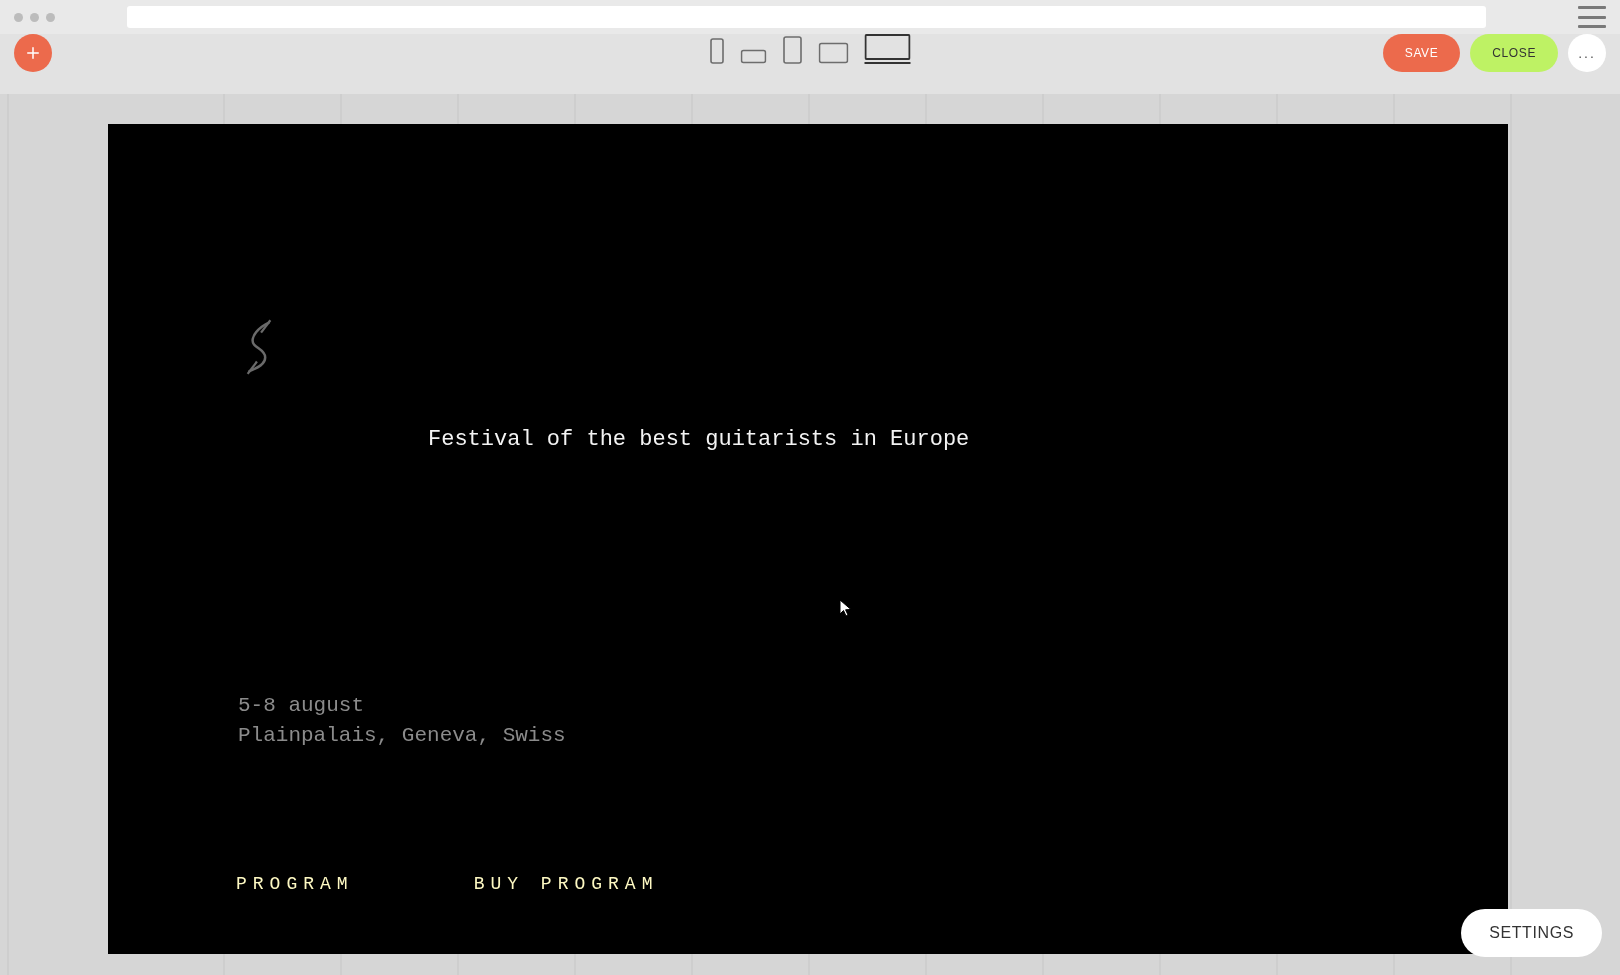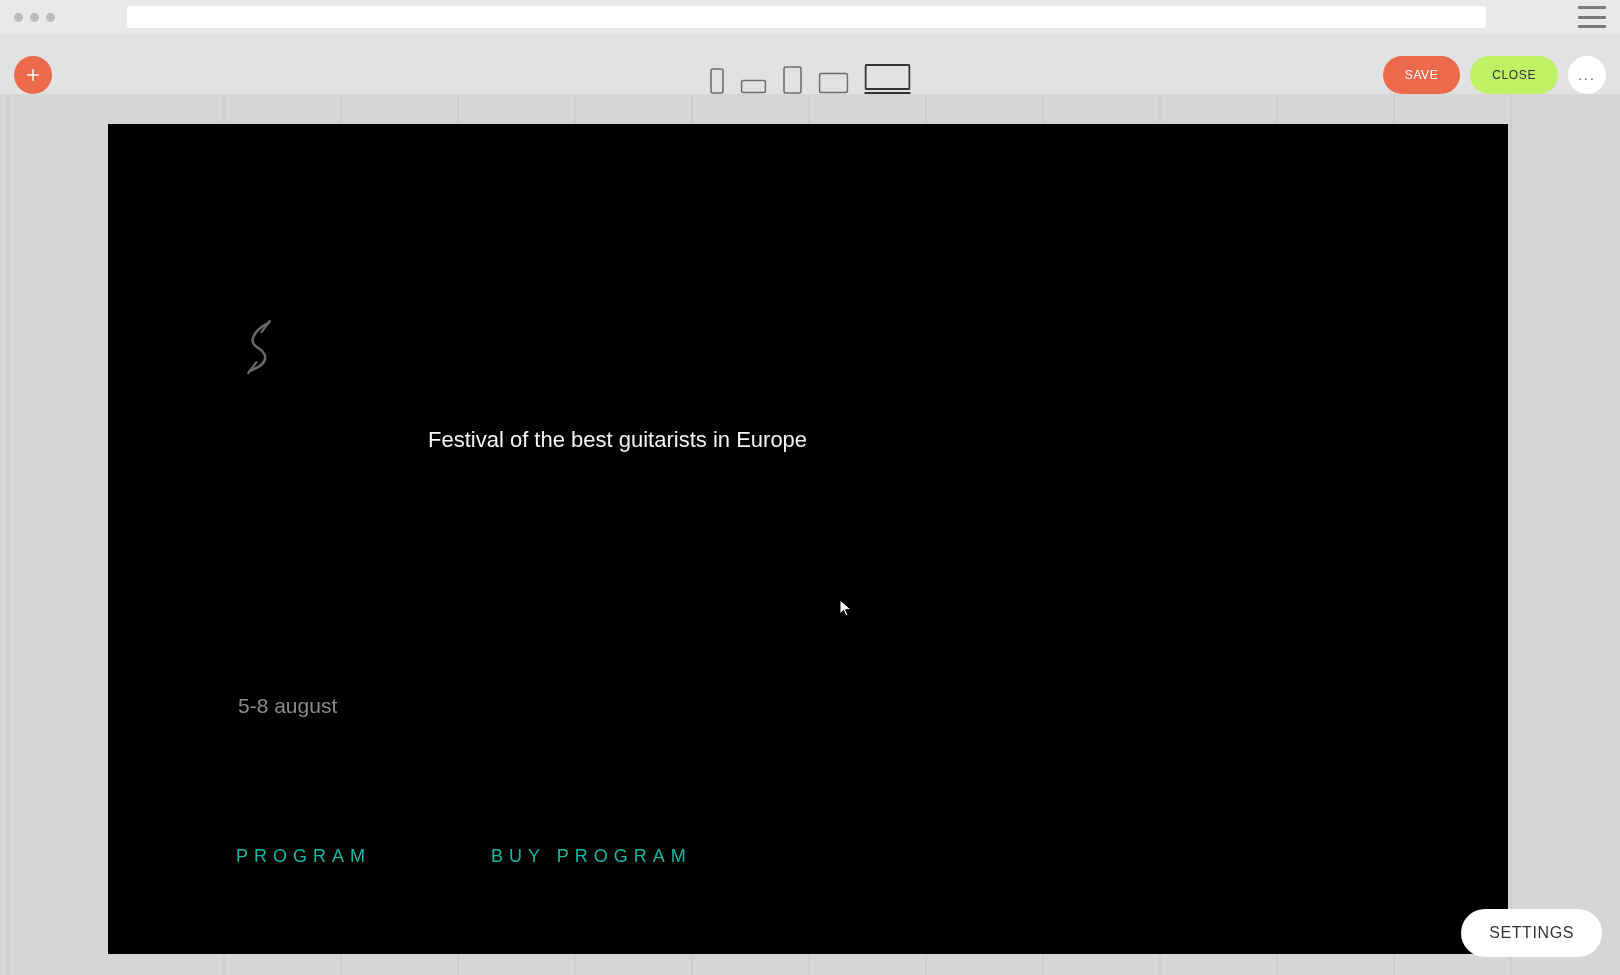--- a/index.html
+++ b/index.html
@@ -29,21 +29,21 @@
     display: flex; flex-direction: column; justify-content: space-between;
     cursor: pointer;
   }
   .hamburger span { display: block; height: 3px; background: #7a7a7a; border-radius: 1px; }
 
   
   .editor-bar {
     height: 60px;
     background: #e2e2e2;
     display: flex;
-    align-items: flex-end;
+    align-items: flex-start;
     padding: 0 14px;
     position: relative;
   }
   .add-btn {
     width: 38px; height: 38px; border-radius: 50%;
     background: #ec6a4c; color: #fff;
     display: flex; align-items: center; justify-content: center;
     font-size: 22px; cursor: pointer;
   }
   .viewport-switch {
@@ -81,21 +81,21 @@
   }
 
   .page-block {
     position: absolute;
     left: 108px;
     top: 30px;
     width: 1400px;
     height: 830px;
     background: #000;
     color: #fff;
-    font-family: Liberation Sans, sans-serif;
+    font-family: Liberation Mono, monospace;
   }
 
   .logo {
     position: absolute;
     left: 130px; top: 190px;
     width: 42px; height: 62px;
   }
   .logo svg { width: 100%; height: 100%; }
 
   .headline {
@@ -111,24 +111,25 @@
     color: #8b8b8b;
     font-size: 21px; line-height: 1.45;
   }
 
   .hero-links {
     position: absolute;
     left: 128px; top: 722px;
     display: flex; gap: 120px;
   }
   .hero-link {
-    color: #14b8a6;
+    color: #fef9c3;
     font-size: 18px;
     letter-spacing: 6px;
     cursor: pointer;
+    margin-top: 28px;
   }
 
   .cursor-ptr {
     position: absolute;
     left: 839px; top: 505px;
     width: 14px; height: 18px;
     pointer-events: none;
   }
   .cursor-ptr svg { width: 100%; height: 100%; }
 
@@ -211,20 +212,21 @@
         <path d="M30 8 C30 8 16 14 14 24 C12 33 26 33 26 42 C26 51 12 54 10 56" fill="none" stroke="#6a6a6a" stroke-width="2.4"></path>
         <path d="M31 6 L22 18" fill="none" stroke="#6a6a6a" stroke-width="2.2"></path>
         <path d="M9 58 L18 46" fill="none" stroke="#6a6a6a" stroke-width="2.2"></path>
       </svg>
     </div>
 
     <div class="headline">Festival of the best guitarists in Europe</div>
 
     <div class="event-meta">
       <div>5-8 august</div>
+      <div>Plainpalais, Geneva, Swiss</div>
     </div>
 
     <div class="hero-links">
       <div class="hero-link">PROGRAM</div>
       <div class="hero-link">BUY PROGRAM</div>
     </div>
 
   </div>
 
   <div class="cursor-ptr">

